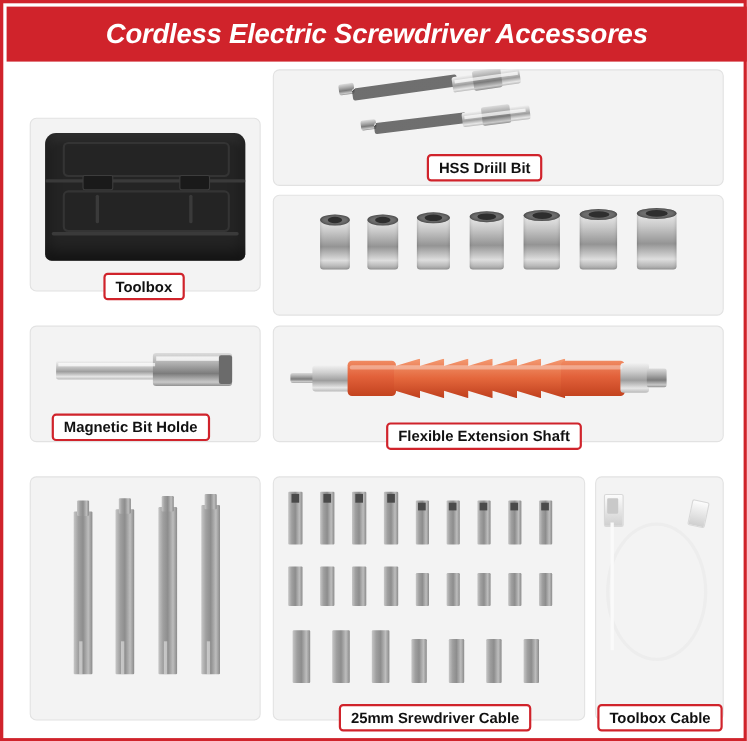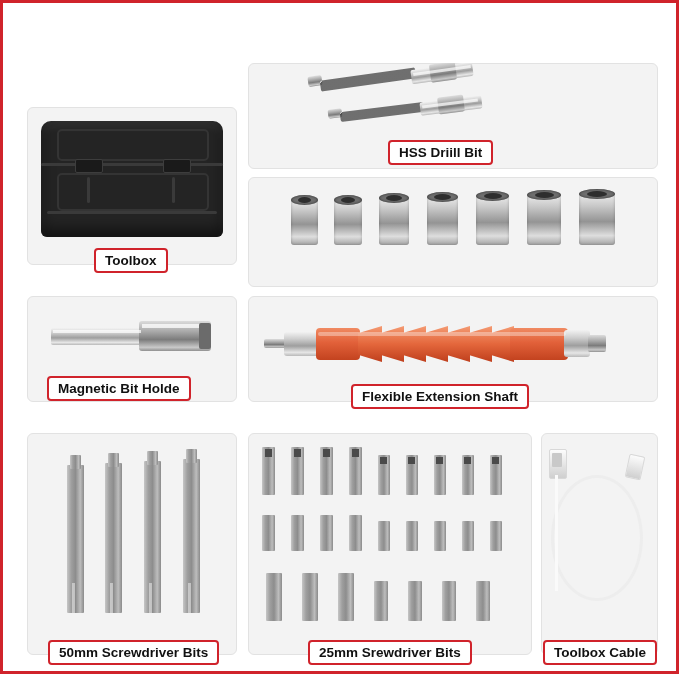--- a/index.html
+++ b/index.html
@@ -181,20 +181,23 @@
     border: 1px solid #d8d8d8;
   }
 
   .clip { overflow: hidden; }
 </style>
 </head>
 <body>
 
 <div class="page">
 
+  <div class="header">
+    <div class="header-title">Cordless Electric Screwdriver Accessores</div>
+  </div>
 
   <div class="panel" style="left:24px; top:104px; width:210px; height:158px;">
   </div>
   <div class="clip" style="position:absolute;left:24px;top:104px;width:210px;height:158px;">
     <div class="toolbox-handle" style="left:49px; top:15px;"></div>
     <div class="toolbox-handle-hole" style="left:59px; top:24px;"></div>
     <div class="toolbox-body" style="left:14px; top:14px; width:182px; height:116px;"></div>
     <div class="tb-seam" style="left:14px; top:56px; width:182px; height:3px;"></div>
     <div class="tb-panel" style="left:30px; top:22px; width:148px; height:28px;"></div>
     <div class="tb-panel" style="left:30px; top:66px; width:148px; height:34px;"></div>
@@ -294,21 +297,20 @@
     <div class="steel-bit" style="left:117px; top:28px; width:17px; height:152px;"></div>
     <div class="steel-bit" style="left:120px; top:18px; width:11px; height:14px;"></div>
     <div class="steel-bit" style="left:156px; top:26px; width:17px; height:154px;"></div>
     <div class="steel-bit" style="left:159px; top:16px; width:11px; height:14px;"></div>
 
     <div style="position:absolute;left:45px;top:150px;width:3px;height:30px;background:rgba(255,255,255,.45);"></div>
     <div style="position:absolute;left:83px;top:150px;width:3px;height:30px;background:rgba(255,255,255,.45);"></div>
     <div style="position:absolute;left:122px;top:150px;width:3px;height:30px;background:rgba(255,255,255,.45);"></div>
     <div style="position:absolute;left:161px;top:150px;width:3px;height:30px;background:rgba(255,255,255,.45);"></div>
   </div>
-  <div class="label" style="left:45px; top:637px;">50mm Screwdriver Bits</div>
 
   <div class="panel" style="left:245px; top:430px; width:284px; height:222px;"></div>
   <div class="clip" style="position:absolute;left:245px;top:430px;width:284px;height:222px;">
 
     <div class="steel-bit" style="left:14px; top:14px; width:13px; height:48px;"></div>
     <div class="steel-bit" style="left:43px; top:14px; width:13px; height:48px;"></div>
     <div class="steel-bit" style="left:72px; top:14px; width:13px; height:48px;"></div>
     <div class="steel-bit" style="left:101px; top:14px; width:13px; height:48px;"></div>
     <div class="steel-bit" style="left:130px; top:22px; width:12px; height:40px;"></div>
     <div class="steel-bit" style="left:158px; top:22px; width:12px; height:40px;"></div>
@@ -337,21 +339,21 @@
     <div style="position:absolute;left:17px;top:16px;width:7px;height:8px;background:#4a4a4a;"></div>
     <div style="position:absolute;left:46px;top:16px;width:7px;height:8px;background:#4a4a4a;"></div>
     <div style="position:absolute;left:75px;top:16px;width:7px;height:8px;background:#4a4a4a;"></div>
     <div style="position:absolute;left:104px;top:16px;width:7px;height:8px;background:#4a4a4a;"></div>
     <div style="position:absolute;left:132px;top:24px;width:7px;height:7px;background:#4a4a4a;"></div>
     <div style="position:absolute;left:160px;top:24px;width:7px;height:7px;background:#4a4a4a;"></div>
     <div style="position:absolute;left:188px;top:24px;width:7px;height:7px;background:#4a4a4a;"></div>
     <div style="position:absolute;left:216px;top:24px;width:7px;height:7px;background:#4a4a4a;"></div>
     <div style="position:absolute;left:244px;top:24px;width:7px;height:7px;background:#4a4a4a;"></div>
   </div>
-  <div class="label" style="left:305px; top:637px;">25mm Srewdriver Bits</div>
+  <div class="label" style="left:305px; top:637px;">25mm Srewdriver Cable</div>
 
   <div class="panel" style="left:538px; top:430px; width:117px; height:222px;"></div>
   <div class="clip" style="position:absolute;left:538px;top:430px;width:117px;height:222px;">
     <div class="usb-plug" style="left:8px; top:16px; width:16px; height:28px;"></div>
     <div style="position:absolute;left:11px;top:20px;width:10px;height:14px;background:#c9c9c9;border-radius:1px;"></div>
     <div class="usb-plug" style="left:86px; top:22px; width:14px; height:22px; transform:rotate(12deg);"></div>
     <div class="cable-wire" style="left:10px; top:42px; width:86px; height:120px; border-color:#ededed;"></div>
     <div style="position:absolute;left:14px;top:42px;width:3px;height:116px;background:#fafafa;"></div>
   </div>
   <div class="label" style="left:540px; top:637px;">Toolbox Cable</div>

